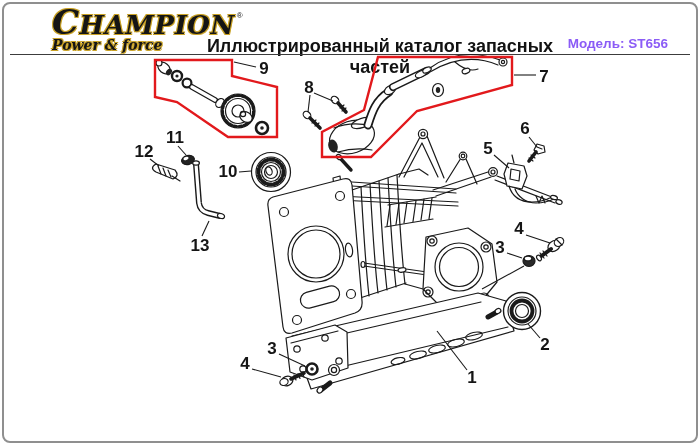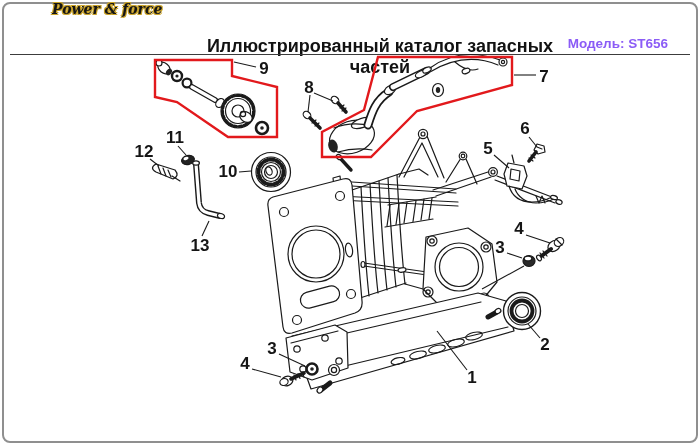--- a/index.html
+++ b/index.html
@@ -41,20 +41,24 @@
     font-family:"Liberation Sans",sans-serif;font-weight:bold;font-size:17px;
     fill:#151515;text-anchor:middle;
   }
 </style>
 </head>
 <body>
 
 <div class="frame"></div>
 
 <div class="logo">
+  <span class="logo-row">
+    <div class="logo-name">CHAMPION</div>
+    <span class="logo-reg">®</span>
+  </span>
   <div class="logo-tagline">Power &amp; force</div>
 </div>
 
 <div class="page-title">Иллюстрированный каталог запасных частей</div>
 <div class="model">Модель: ST656</div>
 <div class="rule"></div>
 
 <svg class="diagram" width="700" height="445" viewBox="0 0 700 445">
 
   <g fill="none" stroke="#1a1a1a" stroke-width="1.2" stroke-linejoin="round" stroke-linecap="round">

